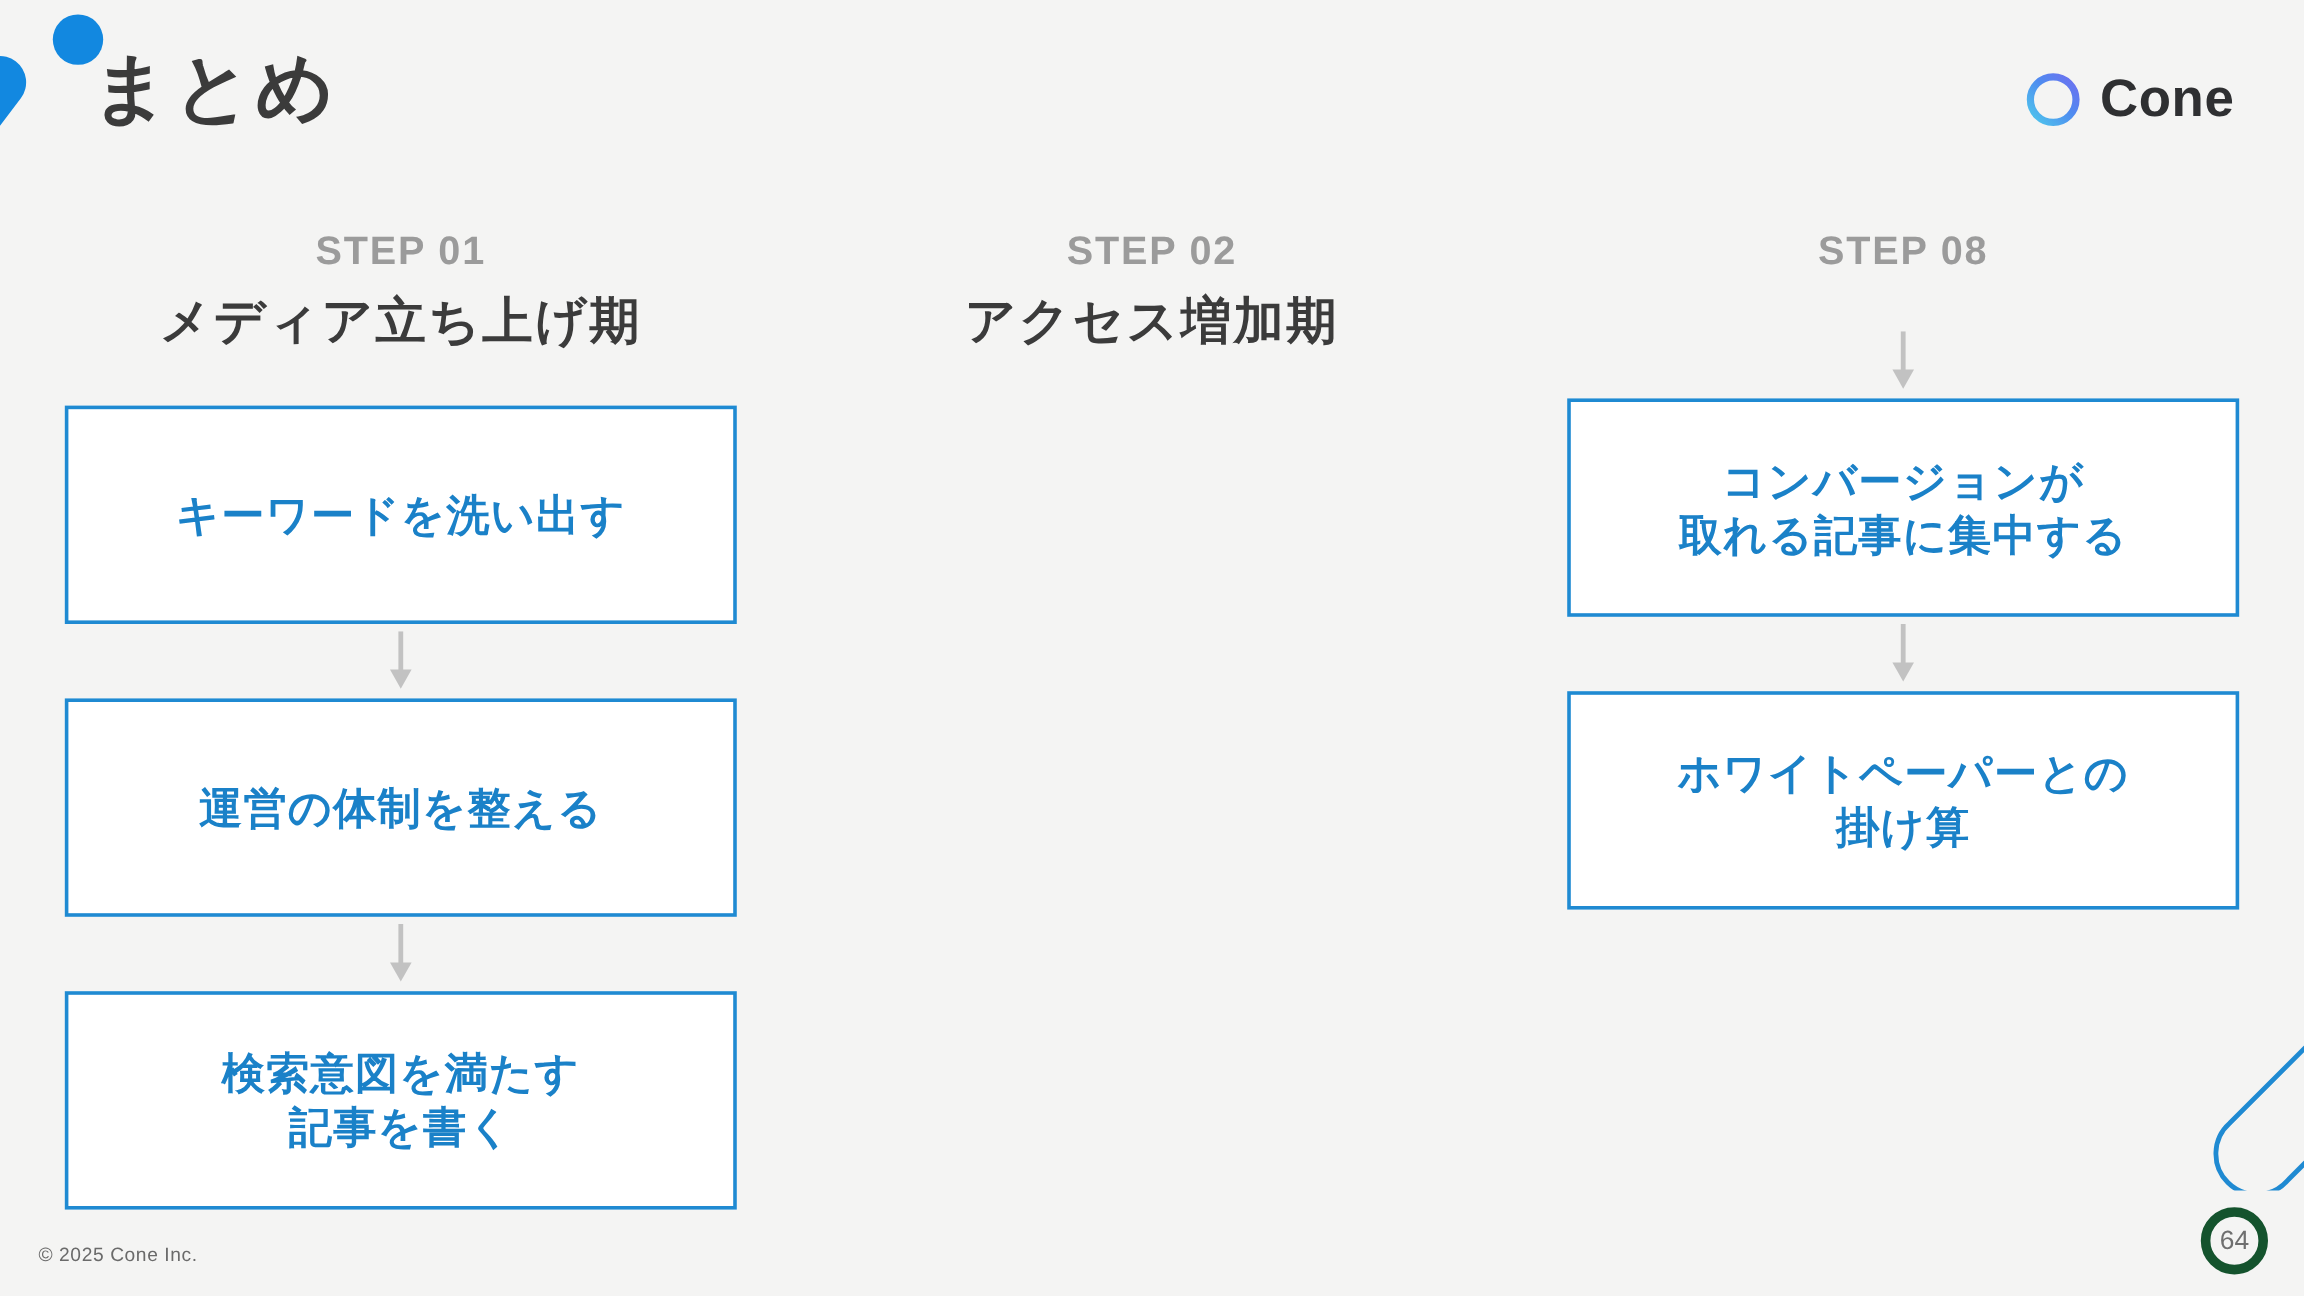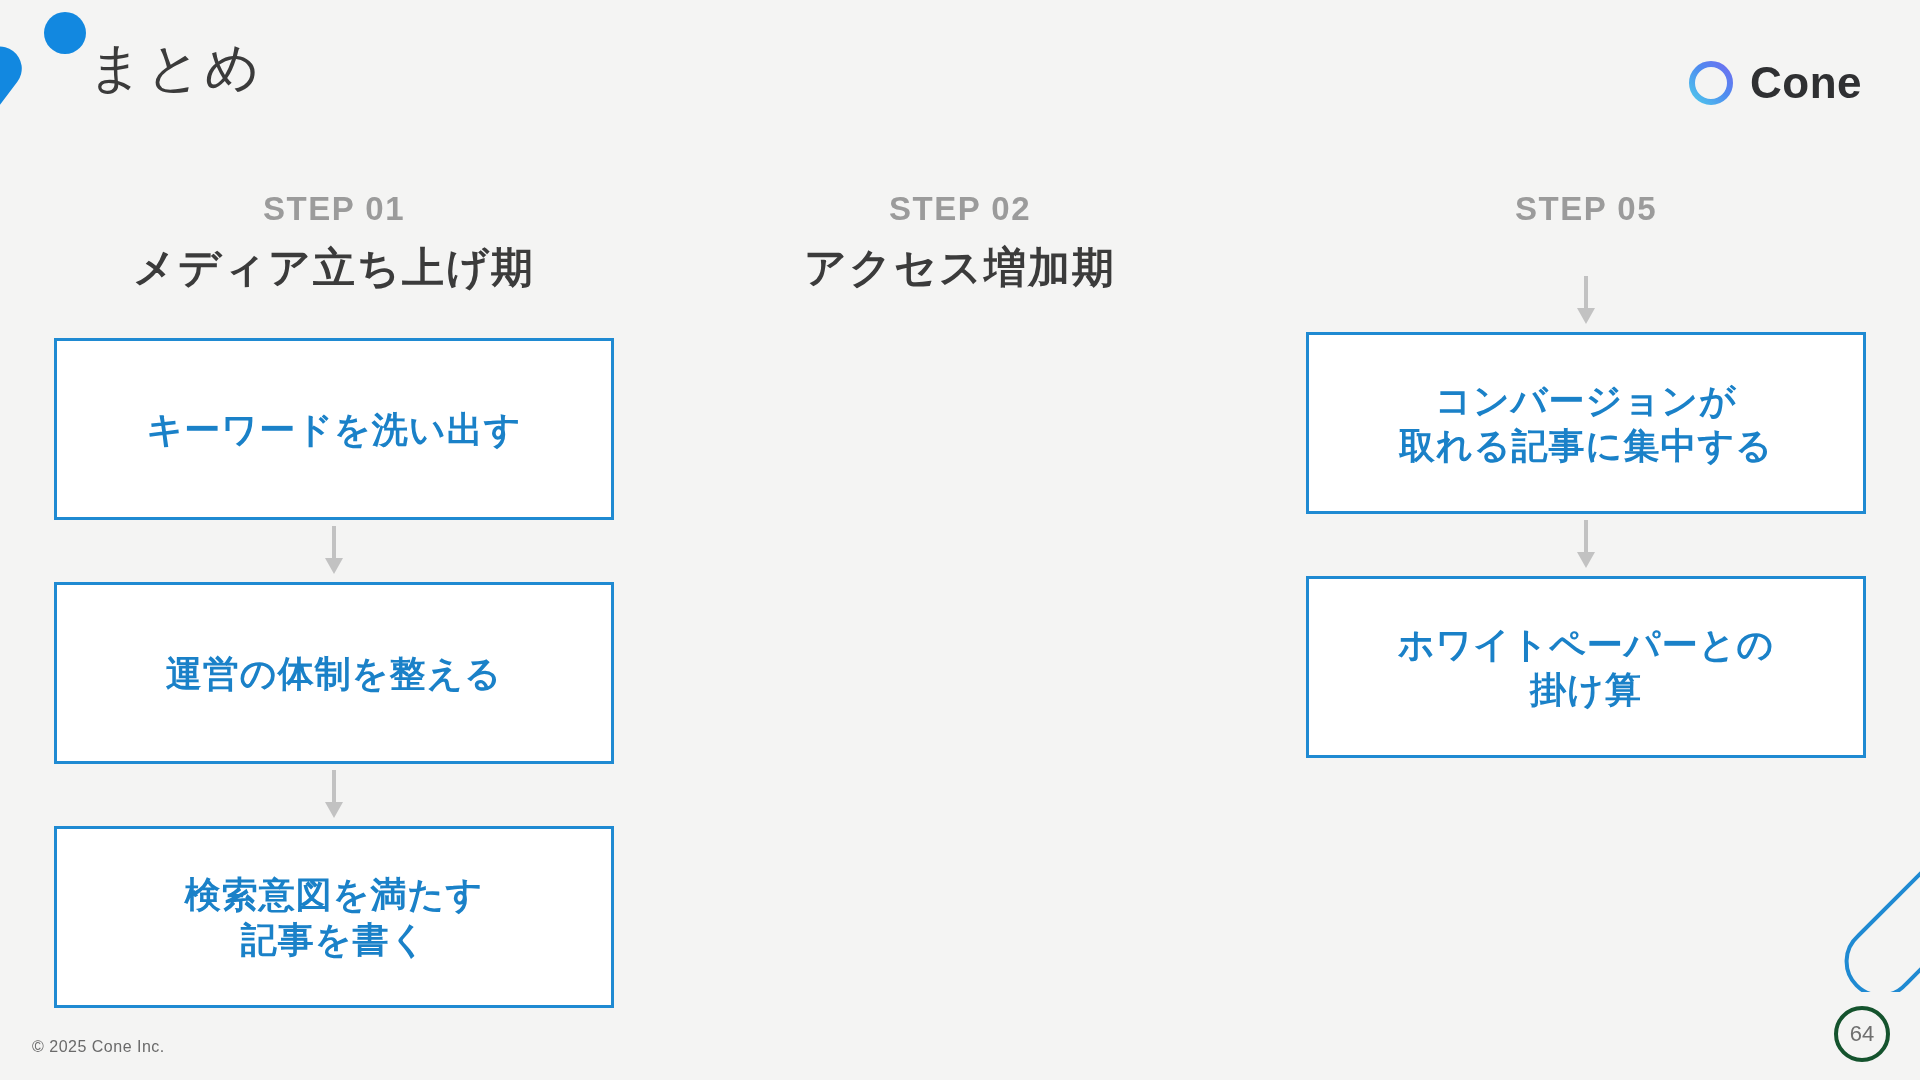--- a/index.html
+++ b/index.html
@@ -29,23 +29,23 @@
     width: 44px; height: 150px;
     border-radius: 22px;
     background: #1288e0;
     transform: rotate(37deg);
     transform-origin: 50% 10%;
   }
 
   
   .slide-title {
     position: absolute;
-    left: 88px; top: 38px;
-    font-size: 54px;
-    font-weight: 400;
+    left: 76px; top: 38px;
+    font-size: 64px;
+    font-weight: 700;
     color: #3b3b3b;
     letter-spacing: 3px;
     line-height: 1.1;
   }
   .brand {
     position: absolute;
     right: 58px; top: 58px;
     display: flex;
     align-items: center;
     gap: 14px;
@@ -121,21 +121,21 @@
     left: 32px; bottom: 24px;
     font-size: 16px;
     color: #6a6a6a;
     letter-spacing: 0.5px;
     margin-top: 44px;
   }
   .page-badge {
     position: absolute;
     right: 30px; bottom: 18px;
     width: 56px; height: 56px;
-    border: 4px solid #14532d;
+    border: 8px solid #14532d;
     border-radius: 50%;
     display: flex;
     align-items: center;
     justify-content: center;
     font-size: 22px;
     color: #6f6f6f;
   }
   .deco-drop {
     position: absolute;
     right: -26px; bottom: 88px;
@@ -198,21 +198,21 @@
         </div>
       </div>
     </div>
 
     <div class="column">
       <div class="step-label">STEP 02</div>
       <div class="step-title">アクセス増加期</div>
     </div>
 
     <div class="column">
-      <div class="step-label">STEP 05</div>
+      <div class="step-label">STEP 08</div>
       <div class="flow">
         <div class="connector">
           <svg class="arrow-down" width="22" height="50" viewBox="0 0 22 50" aria-hidden="true">
             <line x1="11" y1="0" x2="11" y2="34" stroke="#c2c2c2" stroke-width="4"></line>
             <polygon points="11,48 2,32 20,32" fill="#c2c2c2"></polygon>
           </svg>
         </div>
         <div class="node">
           <span class="node-text">コンバージョンが
 取れる記事に集中する</span>

